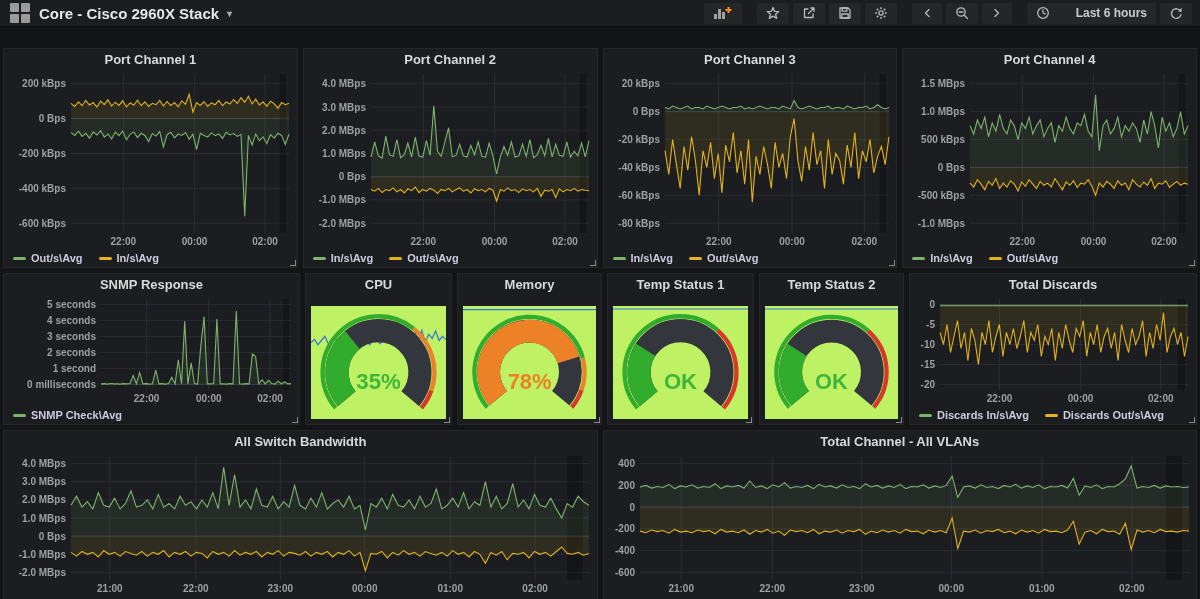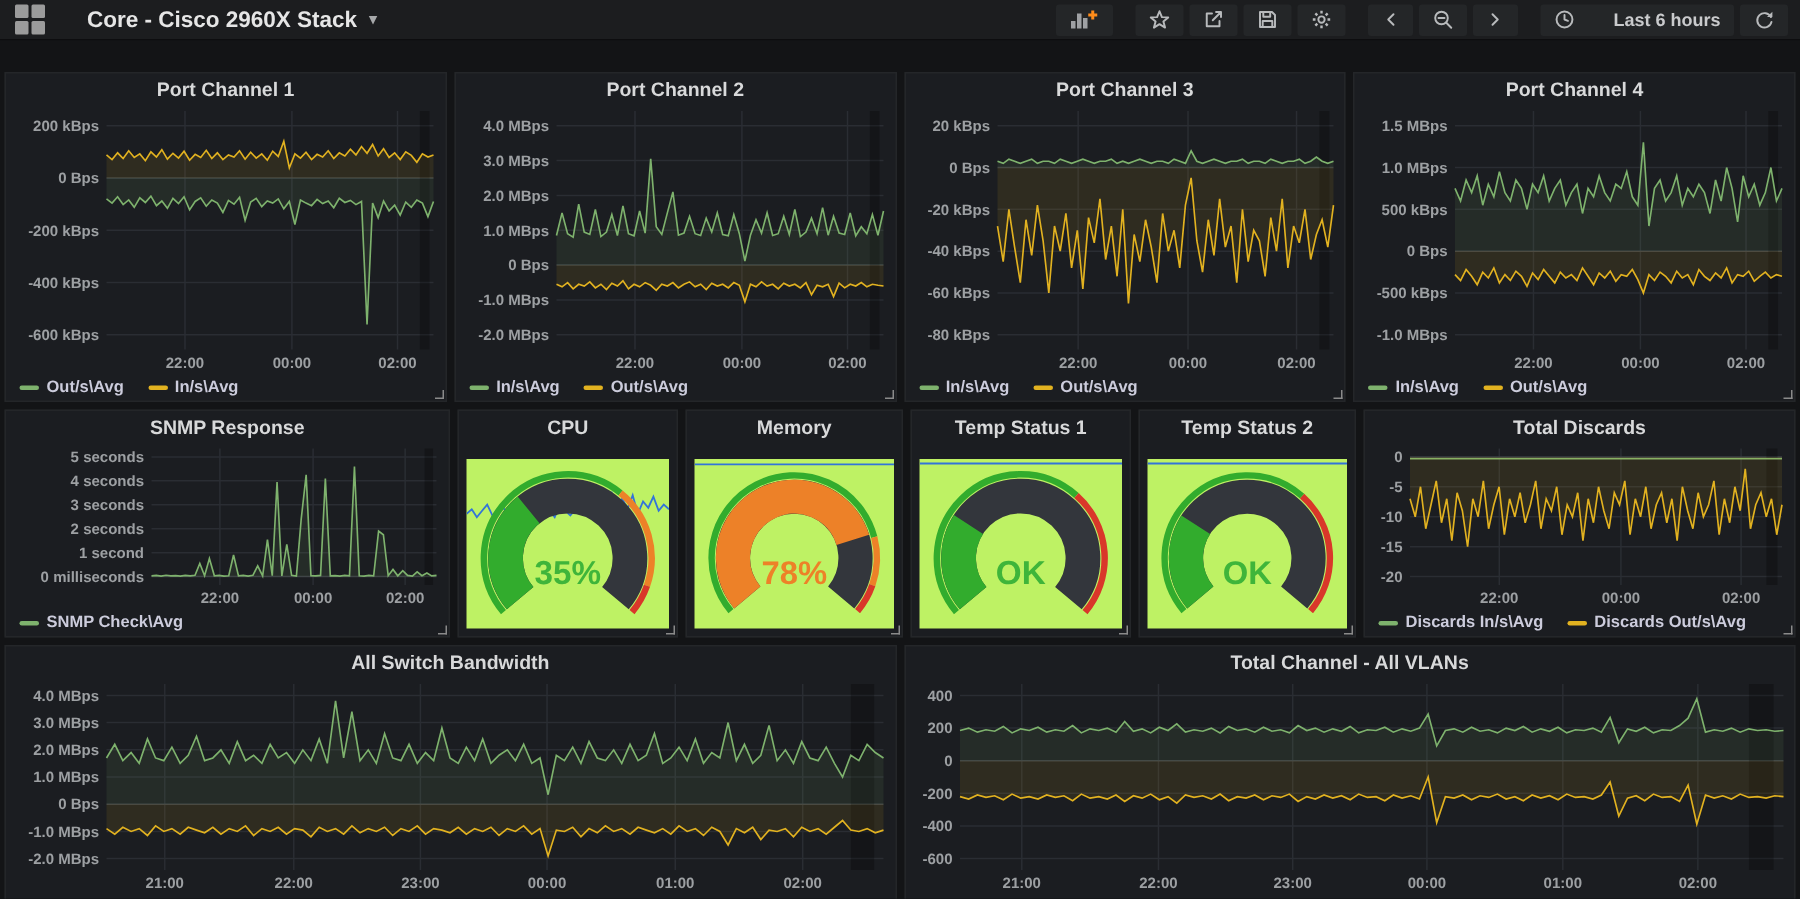--- a/index.html
+++ b/index.html
@@ -2,21 +2,21 @@
 <html><head>
 <meta charset="utf-8">
 <style>
   * { box-sizing: border-box; }
   html,body { margin:0; padding:0; width:1200px; height:599px; overflow:hidden;
     background:#131416; font-family:"Liberation Sans", sans-serif; }
 
   
   .navbar { height:27px; background:#1c1d1f; border-bottom:1px solid #0d0d0f;
     display:flex; align-items:center; justify-content:space-between; }
-  .nav-left { display:flex; align-items:center; gap:26px; padding-left:8px; }
+  .nav-left { display:flex; align-items:center; gap:7px; padding-left:8px; }
   .logo { width:24px; height:24px; display:grid; cursor:pointer;
     grid-template-columns:9px 9px; grid-template-rows:9px 9px; gap:2px; place-content:center; }
   .logo .sq { background:#9b9b9b; border-radius:1px; }
   .dash-title { color:#e6e6e6; font-size:15px; font-weight:700; display:flex;
     align-items:center; gap:8px; cursor:pointer; }
   .caret { color:#a6a8aa; font-size:10px; }
   .nav-right { display:flex; align-items:center; gap:4px; padding-right:8px; }
   .nav-btn { height:21px; background:#242628; border-radius:2px; cursor:pointer;
     display:flex; align-items:center; justify-content:center; padding:0 9px; }
   .gap-l { margin-left:11px;gap:20px; }

